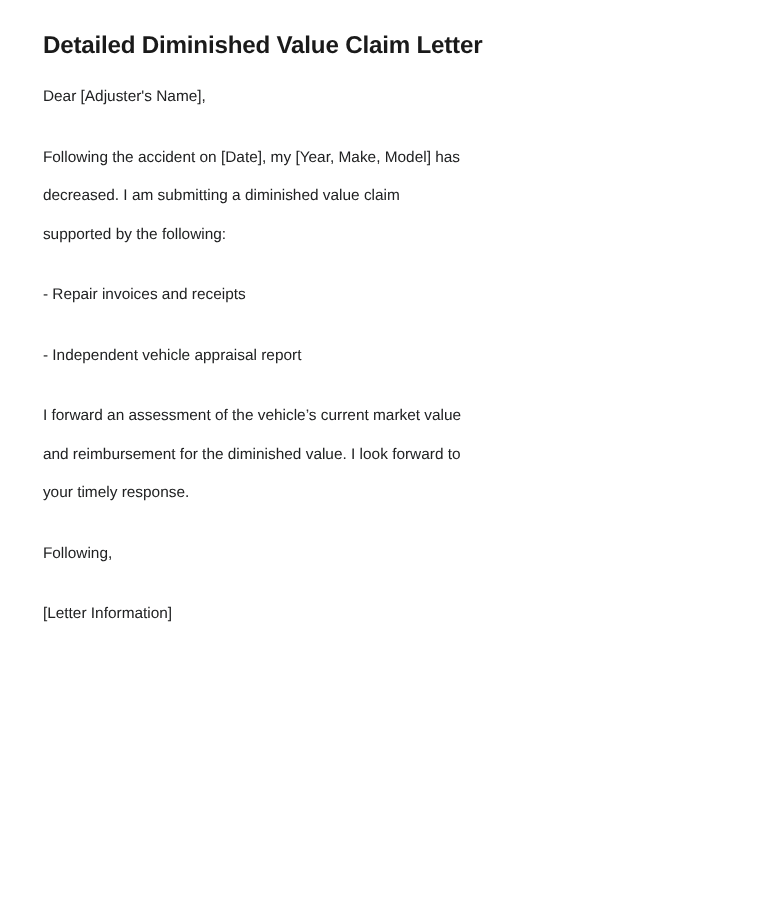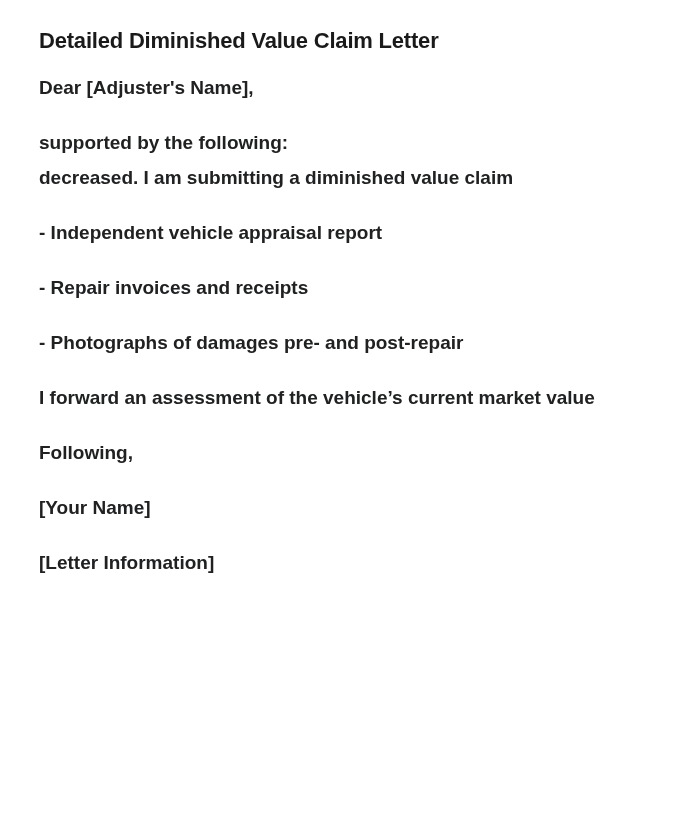--- a/index.html
+++ b/index.html
@@ -20,68 +20,65 @@
     margin: 0 0 12px 0;
     font-size: 22px;
     line-height: 34px;
     font-weight: 700;
     color: var(--title-text, #1a1a1a);
     letter-spacing: -0.2px;
     white-space: nowrap;
   }
   .para {
     margin: 0 0 20px 0;
-    font-size: 19px;
+    font-size: 14px;
     line-height: 35px;
-    font-weight: 700;
+    font-weight: 400;
     color: var(--body-text, #202122);
   }
   .line {
     display: block;
     white-space: pre;
   }
 </style>
 </head>
 <body>
 
 <div class="page">
 
   <h1 class="doc-title">Detailed Diminished Value Claim Letter</h1>
 
   <p class="para">
     <span class="line">Dear [Adjuster's Name],</span>
   </p>
 
   <p class="para">
+    <span class="line">Following the accident on [Date], my [Year, Make, Model] has</span>
+    <span class="line">decreased. I am submitting a diminished value claim</span>
     <span class="line">supported by the following:</span>
-    <span class="line">decreased. I am submitting a diminished value claim</span>
-  </p>
-
-  <p class="para">
-    <span class="line">- Independent vehicle appraisal report</span>
   </p>
 
   <p class="para">
     <span class="line">- Repair invoices and receipts</span>
   </p>
 
   <p class="para">
-    <span class="line">- Photographs of damages pre- and post-repair</span>
+    <span class="line">- Independent vehicle appraisal report</span>
   </p>
+
 
 
   <p class="para">
     <span class="line">I forward an assessment of the vehicle’s current market value</span>
+    <span class="line">and reimbursement for the diminished value. I look forward to</span>
+    <span class="line">your timely response.</span>
   </p>
 
   <p class="para">
     <span class="line">Following,</span>
   </p>
 
-  <p class="para">
-    <span class="line">[Your Name]</span>
-  </p>
 
   <p class="para">
     <span class="line">[Letter Information]</span>
   </p>
 
 </div>
 
 </body></html>

